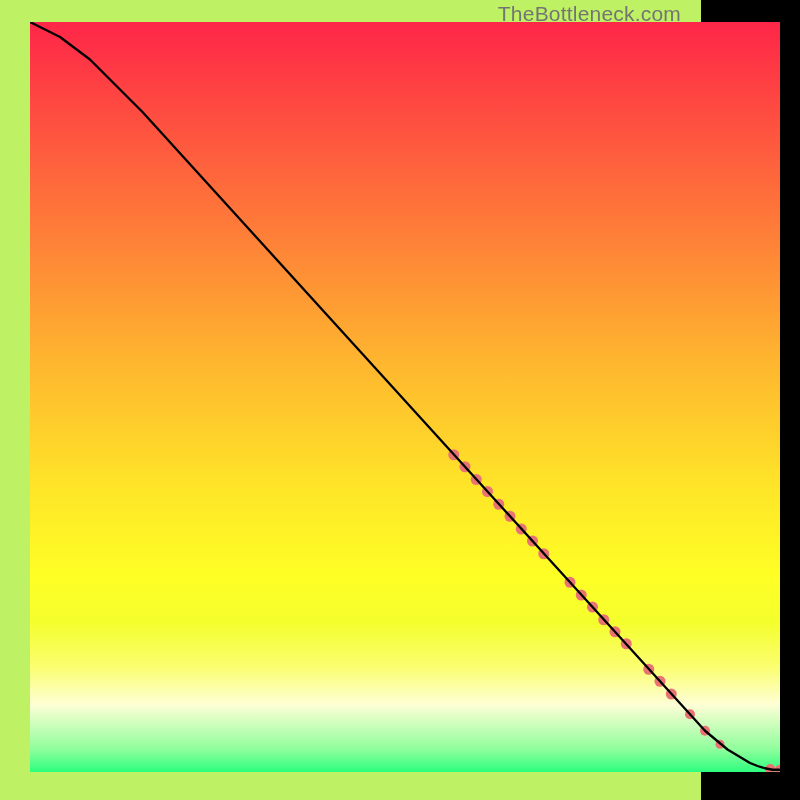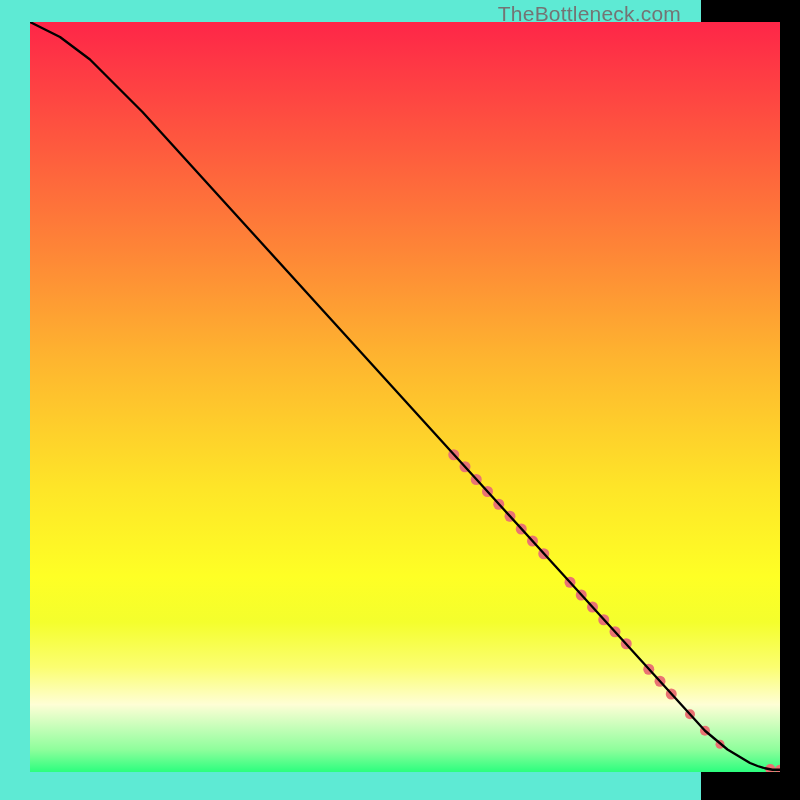--- a/index.html
+++ b/index.html
@@ -8,21 +8,21 @@
     width: 800px;
     height: 800px;
     background: #000000;
     overflow: hidden;
     font-family: Arial, Helvetica, sans-serif;
   }
   .stage {
     position: relative;
     width: 701px;
     height: 800px;
-    background: #5eead4;
+    background: #bef264;
   }
   .plot {
     position: absolute;
     left: 30px;
     top: 22px;
     width: 750px;
     height: 750px;
     overflow: hidden;
   }
   .credit {

